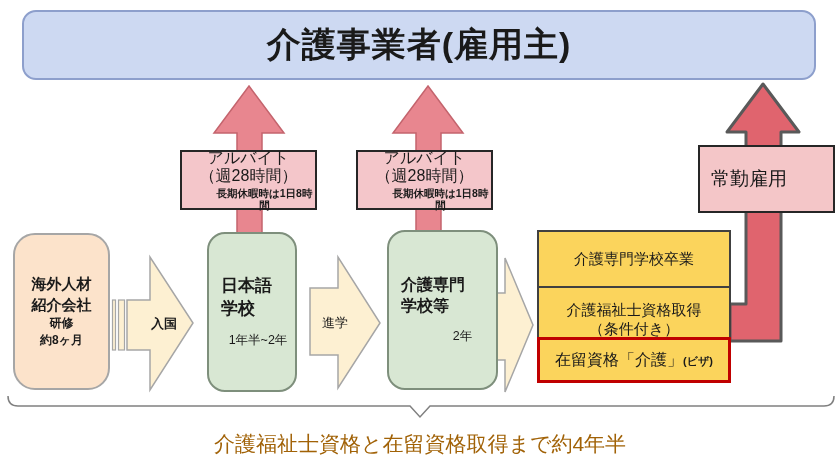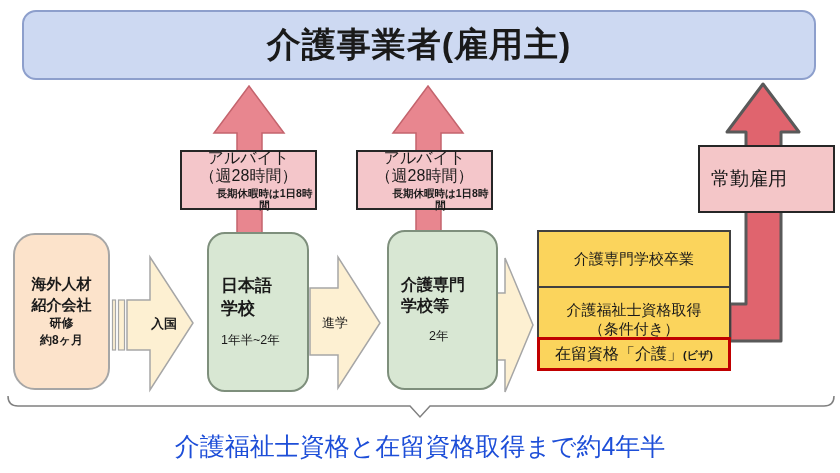--- a/index.html
+++ b/index.html
@@ -34,42 +34,42 @@
     left:13px;top:233px;width:97px;height:157px;border-radius:22px;
     background:#FCE3CB;border:2px solid #A6A6A6;align-items:center;text-align:center;
   }
   .agency .main{font-size:15px;font-weight:bold;line-height:1.35;}
   .agency .sub{font-size:12px;font-weight:bold;line-height:1.4;}
 
   .school{
     background:#D8E7D3;border:2px solid #7E8F7C;border-radius:18px;padding-left:12px;
   }
   .school .main{font-size:17px;font-weight:bold;line-height:1.3;}
-  .school .sub{font-size:12.5px;margin-top:12px;}
-  .jpschool{left:207px;top:232px;width:102px;height:160px;}
+  .school .sub{font-size:12.5px;margin-top:12px;text-align:center;}
+  .jpschool{left:207px;top:232px;width:90px;height:160px;}
   .careschool{left:387px;top:230px;width:111px;height:160px;}
   .careschool .main{font-size:16px;}
   .careschool .sub{padding-left:28px;}
 
   .qrow{
     left:537px;width:194px;background:#FBD45C;border:2px solid #404040;
     align-items:center;text-align:center;line-height:1.25;
   }
   .qrow1{top:230px;height:58px;font-size:15px;}
   .qrow2{top:288px;height:66px;font-size:15px;border-top:none;}
-  .qrow3{top:337px;height:34px;border:3px solid #C00000;font-size:16px;}
+  .qrow3{top:337px;height:46px;border:3px solid #C00000;font-size:16px;}
   .qrow3 .small{font-size:11px;font-weight:bold;}
 
   .arrowlabel{position:absolute;z-index:2;width:56px;text-align:center;font-size:13px;}
   .lbl-entry{left:136px;top:315px;font-weight:bold;}
   .lbl-advance{left:307px;top:314px;}
 
   .caption{
     position:absolute;z-index:2;left:0;top:430px;width:840px;text-align:center;
-    font-size:25px;color:#1d4ed8;
+    font-size:21px;color:#a16207;
   }
 </style>
 </head>
 <body>
 
 <div class="canvas">
 
   <svg class="layer" viewBox="0 0 840 473">
 
     <path d="M249,86 L284,133 L262,133 L262,236 L237,236 L237,133 L214,133 Z" fill="#E8868F" stroke="#C4646D" stroke-width="1.5"></path>

